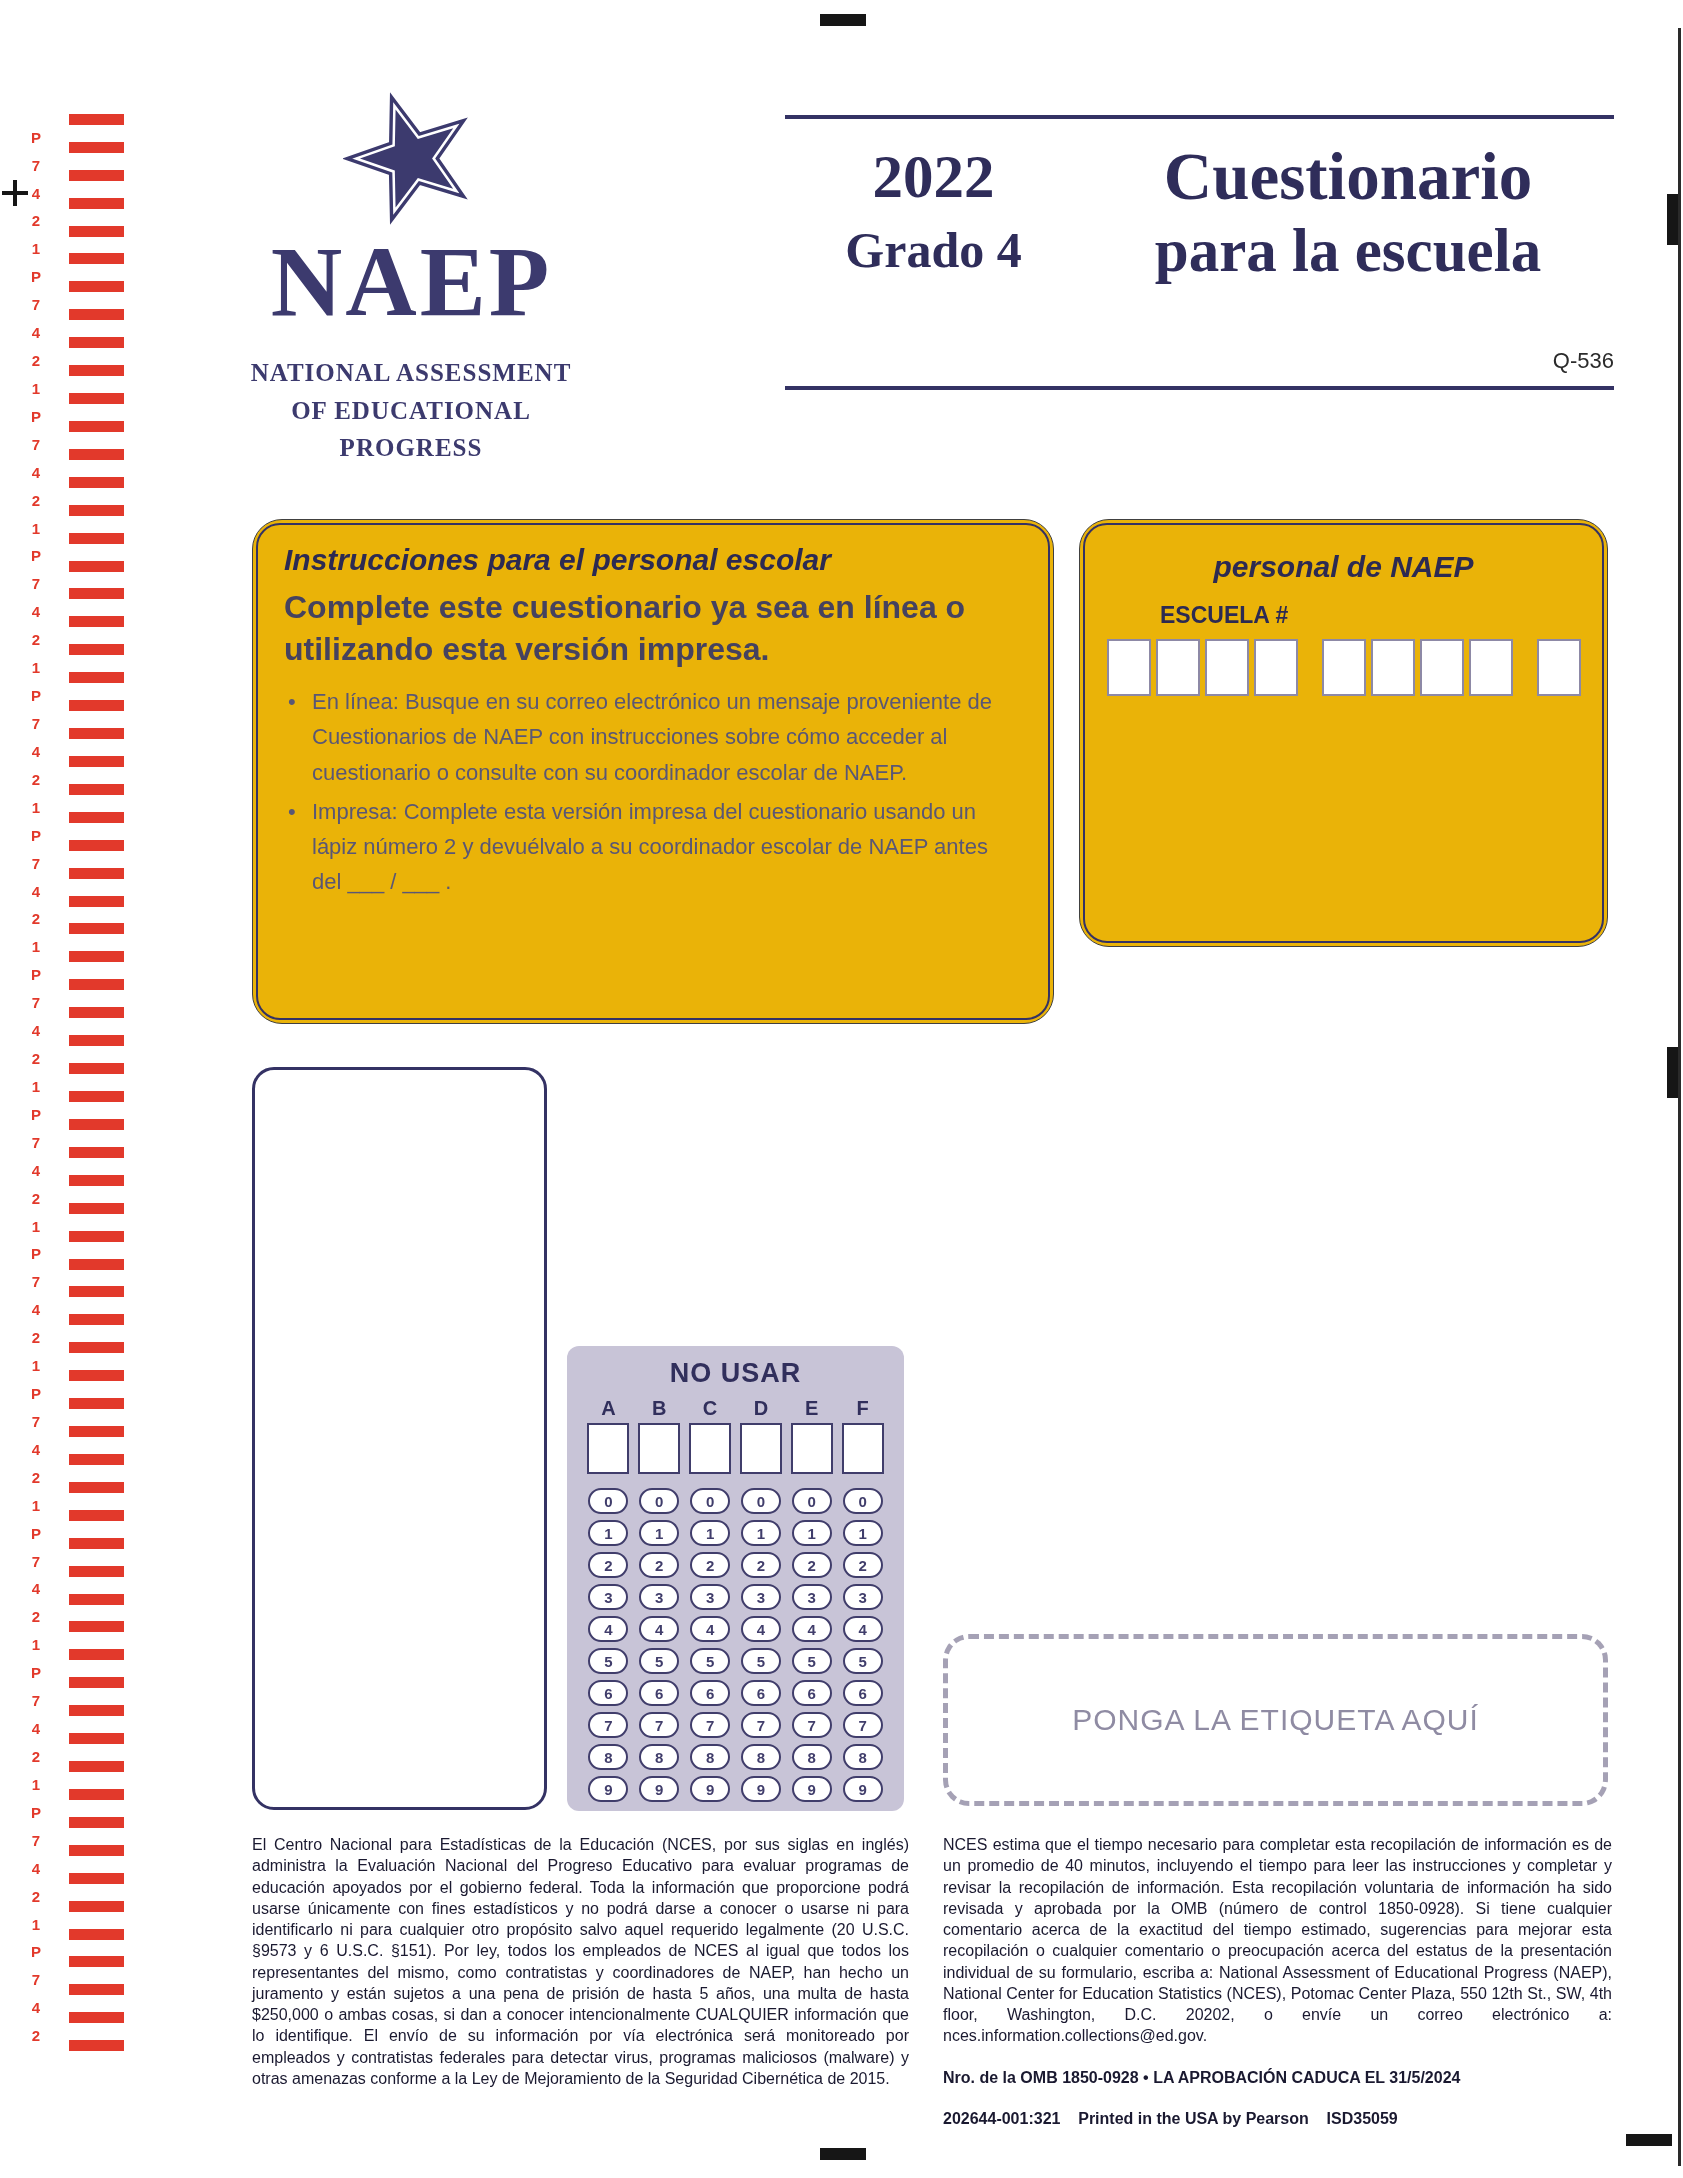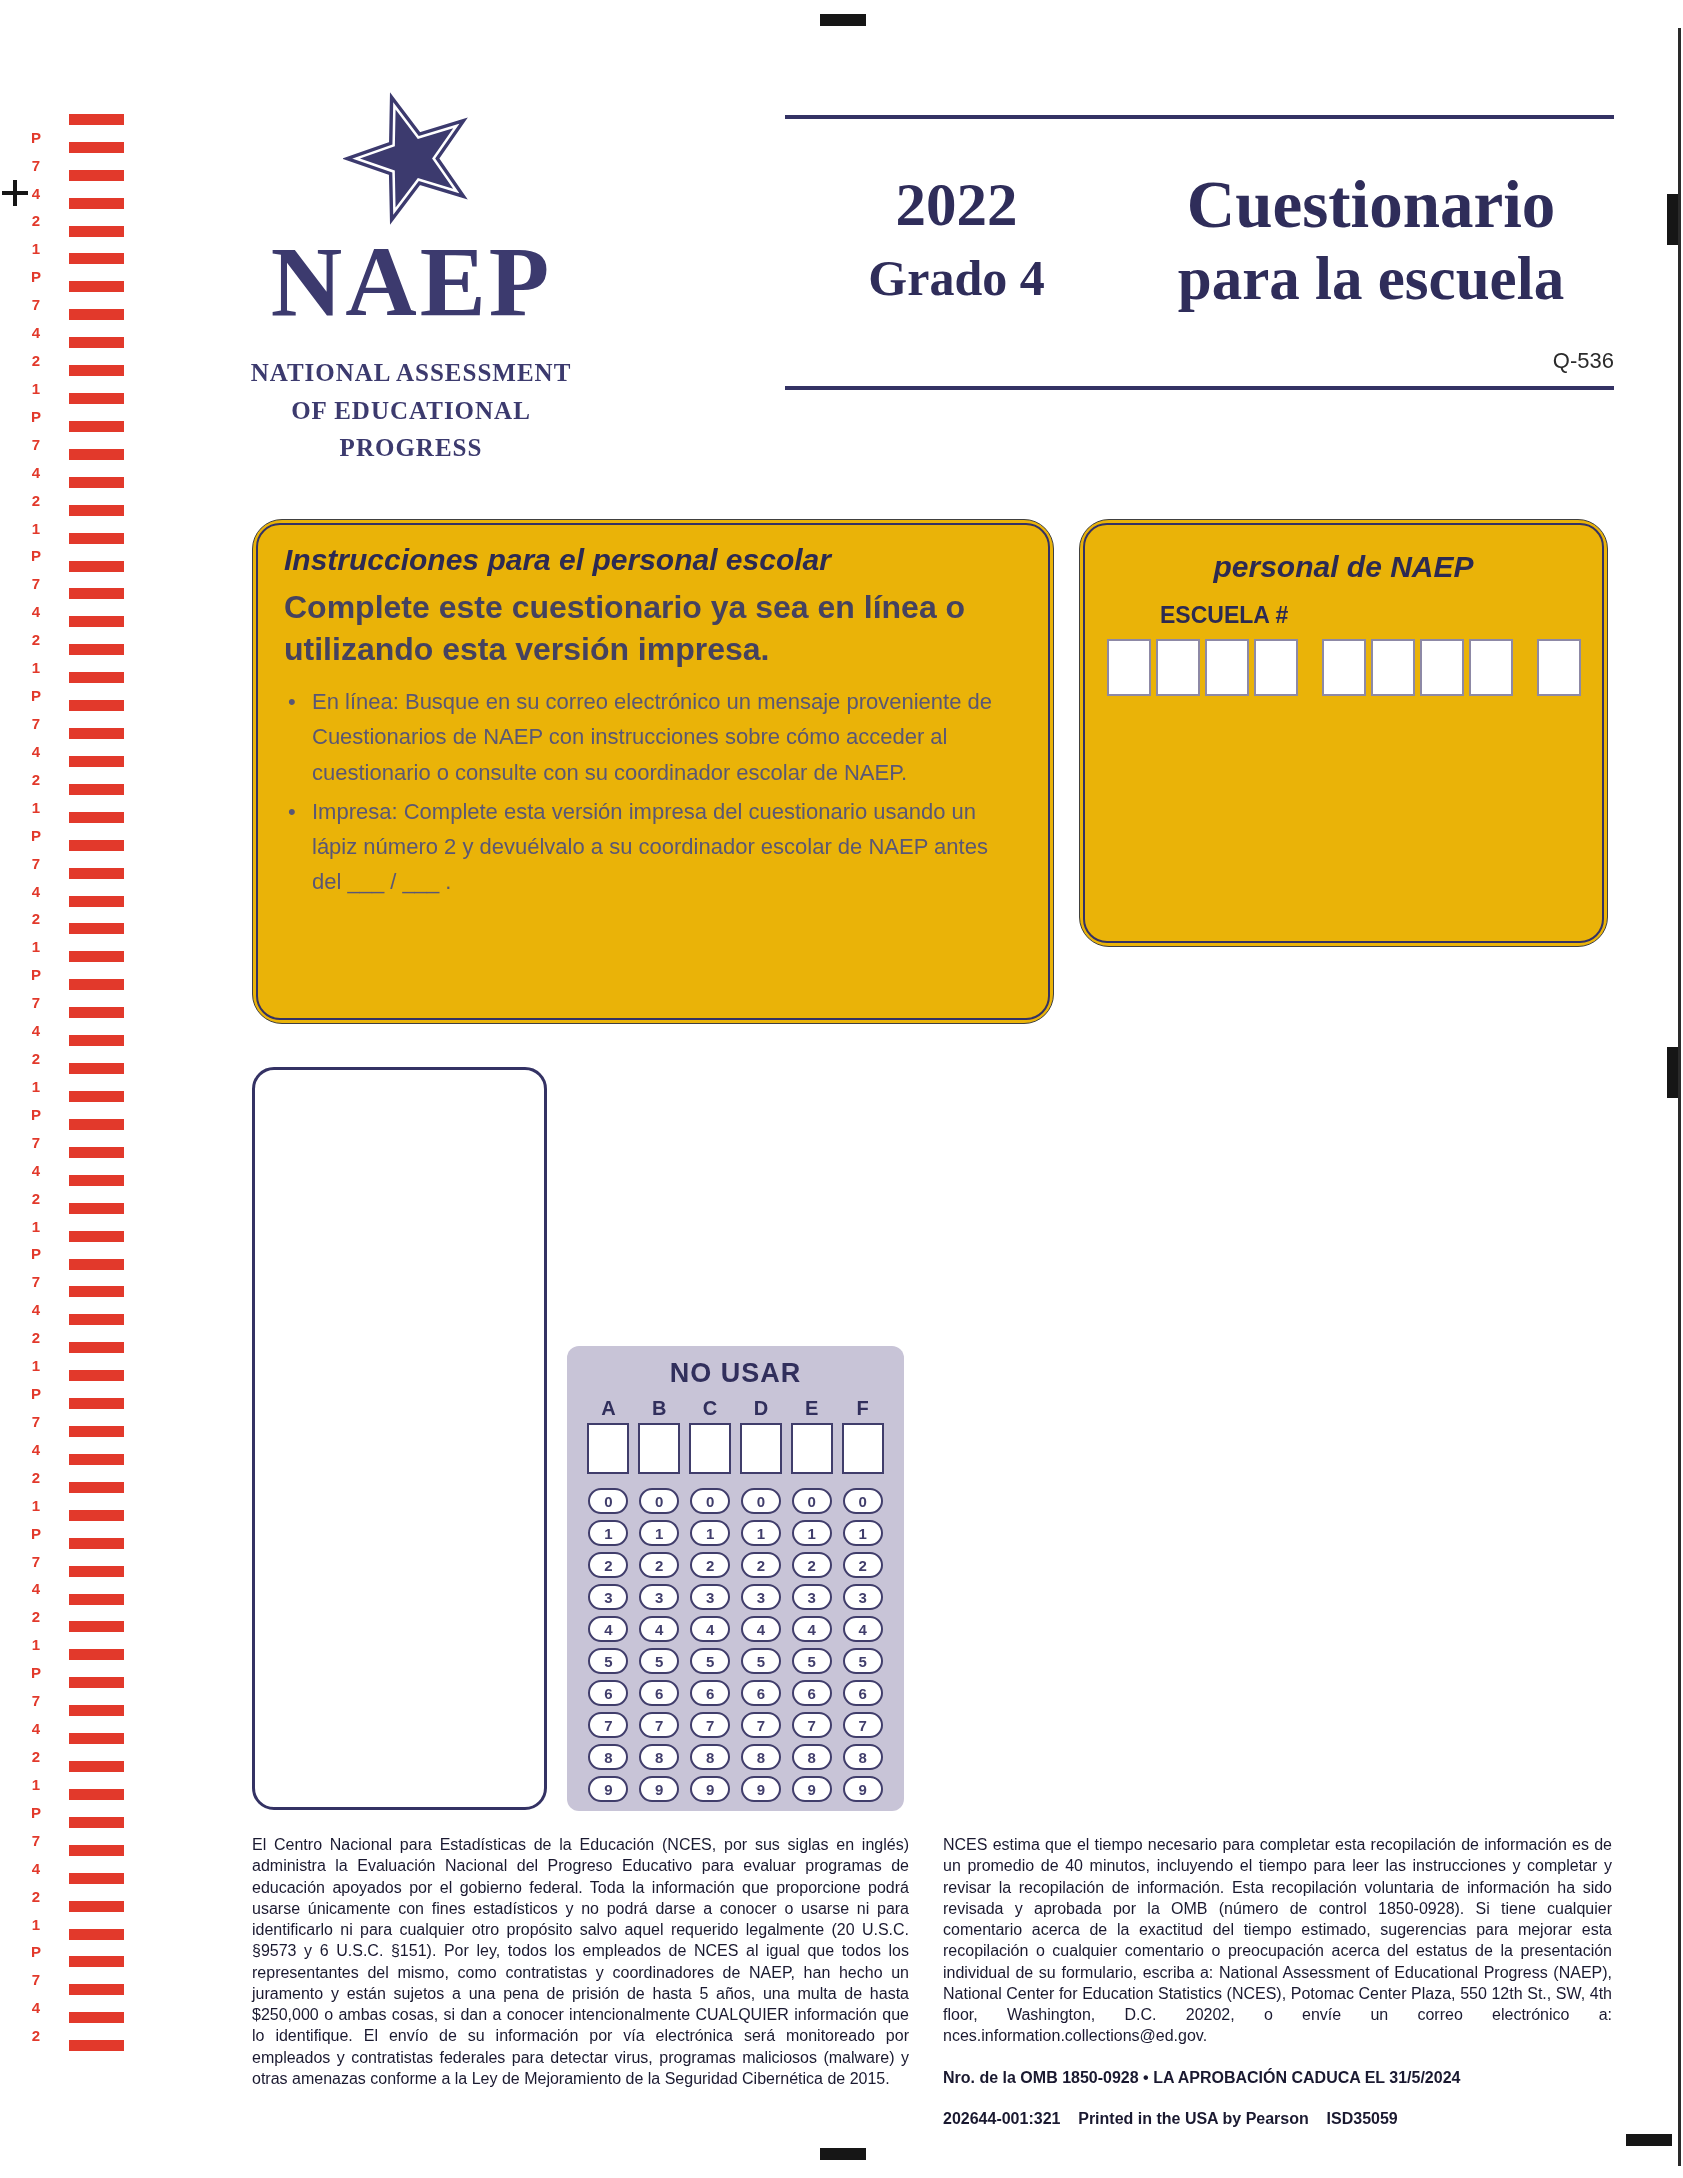--- a/index.html
+++ b/index.html
@@ -30,21 +30,21 @@
     letter-spacing:3px; color:#3c3a6e;
   }
   .logo-sub {
     position:absolute; left:220px; top:354px; width:382px; text-align:center;
     font-family:"Liberation Serif", serif; font-weight:bold; font-size:25px; line-height:1.5;
     letter-spacing:1px; color:#3c3a6e;
   }
 
   
   .rule { position:absolute; left:785px; width:829px; height:4px; background:#343264; }
-  .header-row { position:absolute; left:808px; top:137px; width:829px; display:flex;margin-top:28px; }
+  .header-row { position:absolute; left:785px; top:137px; width:829px; display:flex; }
   .hcol-left { width:297px; text-align:center; }
   .hcol-right { flex:1; text-align:center; }
   .h-year  { font-family:"Liberation Serif",serif; font-weight:bold; font-size:61px; line-height:79px; color:#2f2d5a; }
   .h-grade { font-family:"Liberation Serif",serif; font-weight:bold; font-size:50px; line-height:69px; color:#2f2d5a; }
   .h-title1{ font-family:"Liberation Serif",serif; font-weight:bold; font-size:67px; line-height:79px; color:#2f2d5a; }
   .h-title2{ font-family:"Liberation Serif",serif; font-weight:bold; font-size:61px; line-height:69px; color:#2f2d5a; }
   .qcode { position:absolute; left:785px; top:348px; width:829px; text-align:right; font-size:22px; color:#2b2b2b; }
 
   
   .dbox { position:absolute; background:#eab308; border:1px solid #404040; border-radius:30px; }
@@ -392,20 +392,23 @@
         <div class="bubble">8</div>
         <div class="bubble">9</div>
         <div class="bubble">9</div>
         <div class="bubble">9</div>
         <div class="bubble">9</div>
         <div class="bubble">9</div>
         <div class="bubble">9</div>
       </div>
   </div>
 
+  <div class="label-box">
+    <span>PONGA LA ETIQUETA AQUÍ</span>
+  </div>
 
   <div class="foot foot-left">El Centro Nacional para Estadísticas de la Educación (NCES, por sus siglas en inglés) administra la Evaluación Nacional del Progreso Educativo para evaluar programas de educación apoyados por el gobierno federal. Toda la información que proporcione podrá usarse únicamente con fines estadísticos y no podrá darse a conocer o usarse ni para identificarlo ni para cualquier otro propósito salvo aquel requerido legalmente (20 U.S.C. §9573 y 6 U.S.C. §151). Por ley, todos los empleados de NCES al igual que todos los representantes del mismo, como contratistas y coordinadores de NAEP, han hecho un juramento y están sujetos a una pena de prisión de hasta 5 años, una multa de hasta $250,000 o ambas cosas, si dan a conocer intencionalmente CUALQUIER información que lo identifique. El envío de su información por vía electrónica será monitoreado por empleados y contratistas federales para detectar virus, programas maliciosos (malware) y otras amenazas conforme a la Ley de Mejoramiento de la Seguridad Cibernética de 2015.</div>
   <div class="foot foot-right">
     <div>NCES estima que el tiempo necesario para completar esta recopilación de información es de un promedio de 40 minutos, incluyendo el tiempo para leer las instrucciones y completar y revisar la recopilación de información. Esta recopilación voluntaria de información ha sido revisada y aprobada por la OMB (número de control 1850-0928). Si tiene cualquier comentario acerca de la exactitud del tiempo estimado, sugerencias para mejorar esta recopilación o cualquier comentario o preocupación acerca del estatus de la presentación individual de su formulario, escriba a: National Assessment of Educational Progress (NAEP), National Center for Education Statistics (NCES), Potomac Center Plaza, 550 12th St., SW, 4th floor, Washington, D.C. 20202, o envíe un correo electrónico a: nces.information.collections@ed.gov.</div>
     <div class="foot-bold">Nro. de la OMB 1850-0928 • LA APROBACIÓN CADUCA EL 31/5/2024</div>
     <div class="foot-bold">202644-001:321    Printed in the USA by Pearson    ISD35059</div>
   </div>
 
 </div>
 

